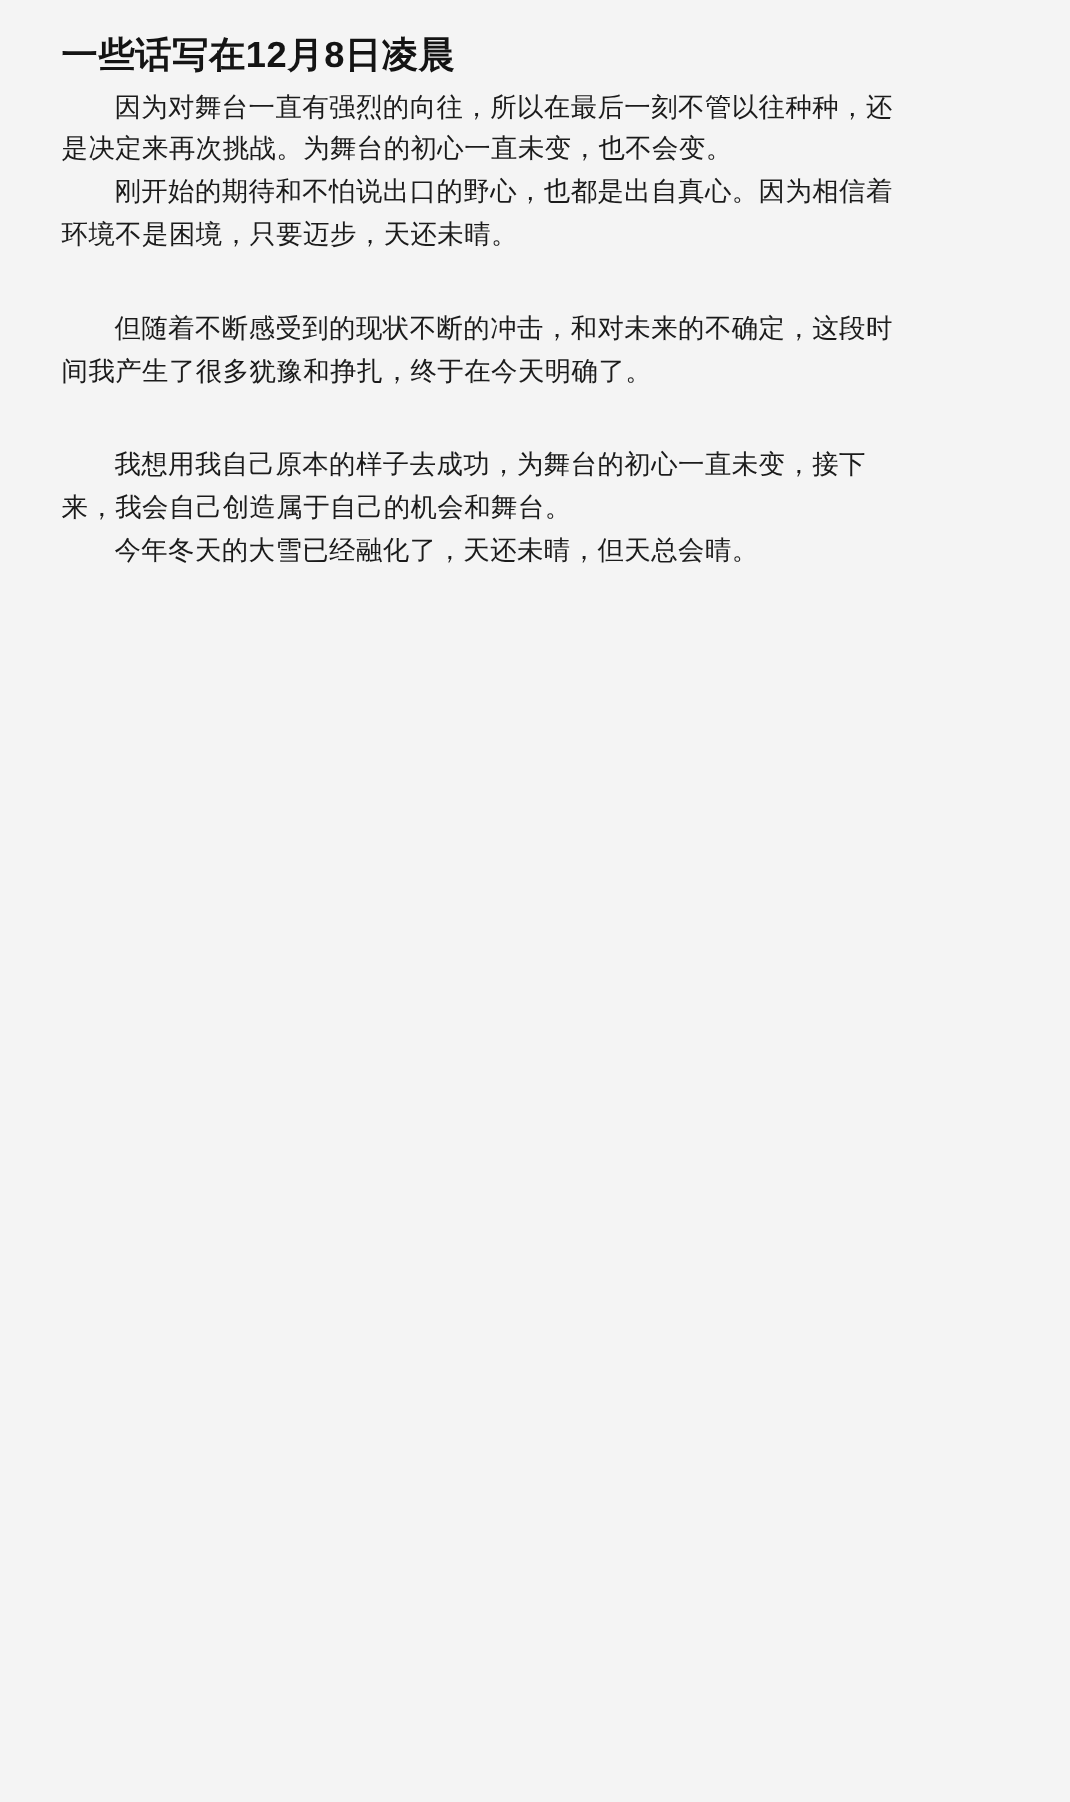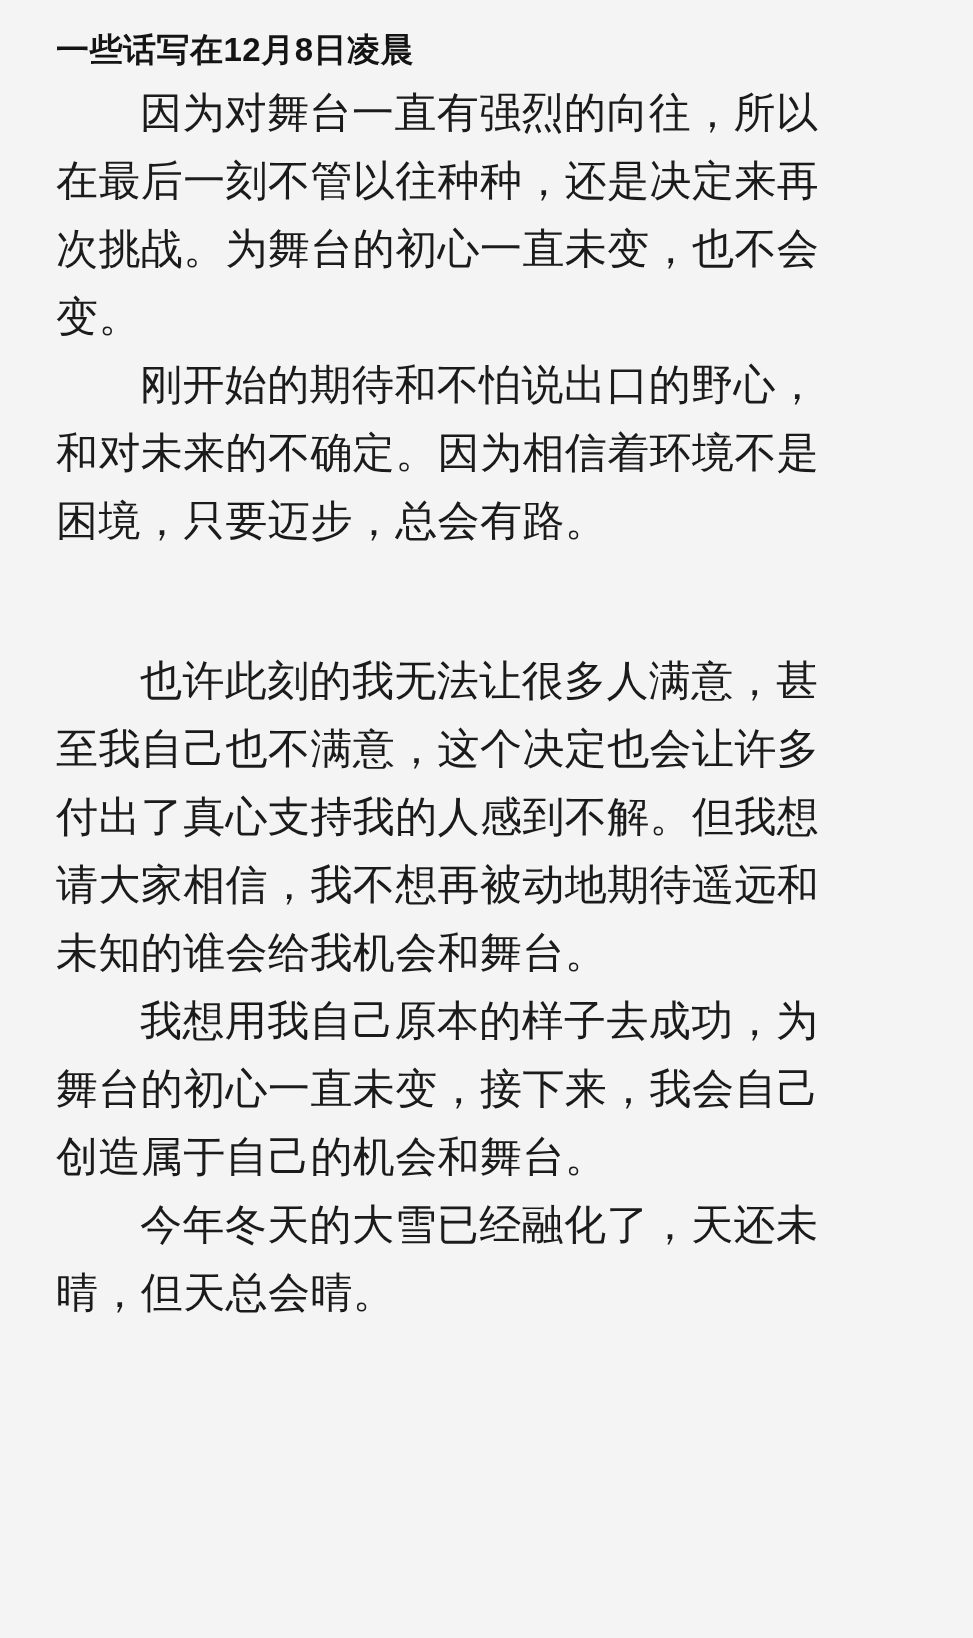--- a/index.html
+++ b/index.html
@@ -22,38 +22,38 @@
   }
   .doc-title {
     font-size: 33px;
     font-weight: bold;
     line-height: 1.35;
     letter-spacing: 0.5px;
     margin: 0 0 6px 0;
     color: #141414;
   }
   .para {
-    font-size: 42px;
+    font-size: 24px;
     line-height: 1.62;
     letter-spacing: 0.4px;
     margin: 0;
     text-indent: 2em;
     color: #1b1b1b;
     word-break: break-all;
   }
   .spacer {
     height: 46px;
   }
 </style>
 </head>
 <body>
 
 <div class="page">
   <h1 class="doc-title">一些话写在12月8日凌晨</h1>
 
   <p class="para">因为对舞台一直有强烈的向往，所以在最后一刻不管以往种种，还是决定来再次挑战。为舞台的初心一直未变，也不会变。</p>
-  <p class="para">刚开始的期待和不怕说出口的野心，和对未来的不确定。因为相信着环境不是困境，只要迈步，总会有路。</p>
+  <p class="para">刚开始的期待和不怕说出口的野心，也都是出自真心。因为相信着环境不是困境，只要迈步，天还未晴。</p>
   <div class="spacer"></div>
+  <p class="para">但随着不断感受到的现状不断的冲击，和对未来的不确定，这段时间我产生了很多犹豫和挣扎，终于在今天明确了。</p>
   <div class="spacer"></div>
-  <p class="para">也许此刻的我无法让很多人满意，甚至我自己也不满意，这个决定也会让许多付出了真心支持我的人感到不解。但我想请大家相信，我不想再被动地期待遥远和未知的谁会给我机会和舞台。</p>
   <p class="para">我想用我自己原本的样子去成功，为舞台的初心一直未变，接下来，我会自己创造属于自己的机会和舞台。</p>
   <p class="para">今年冬天的大雪已经融化了，天还未晴，但天总会晴。</p>
 </div>
 
 </body></html>

